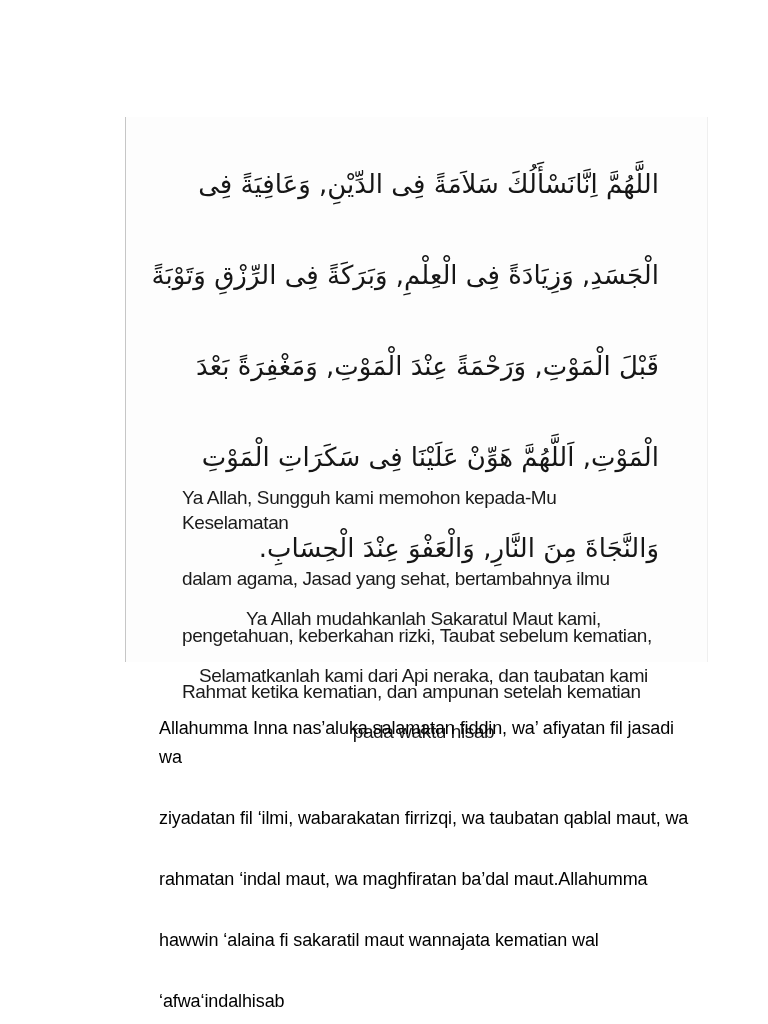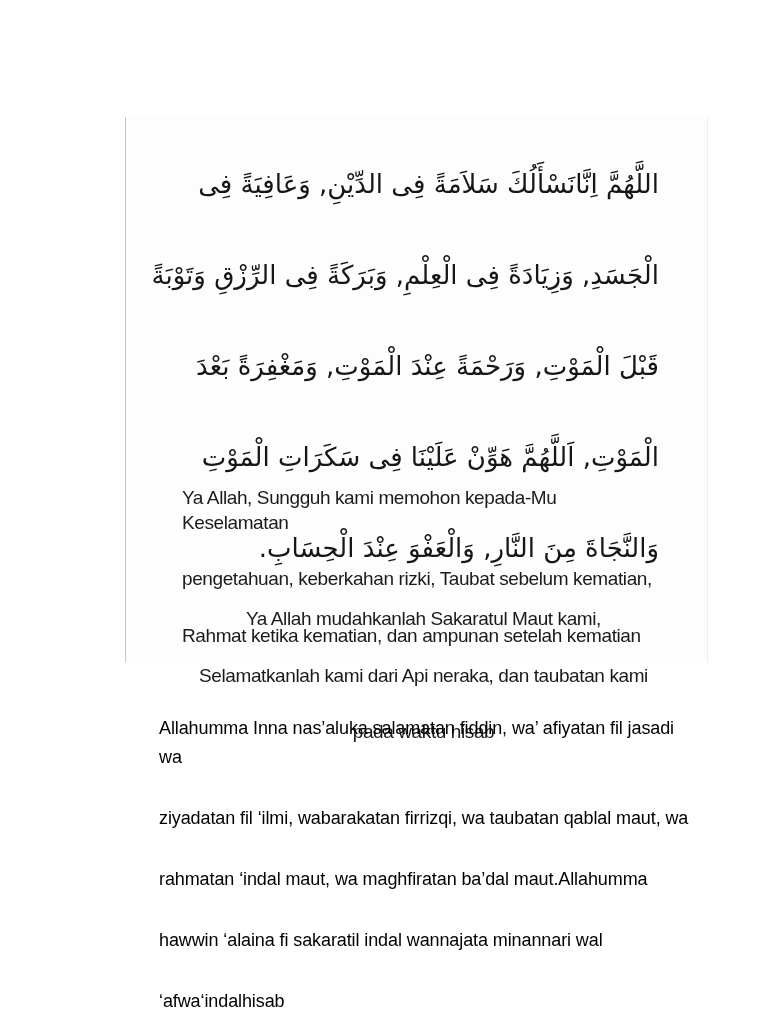--- a/index.html
+++ b/index.html
@@ -78,33 +78,34 @@
     <div class="arabic-block">
       <div class="ar-line">اللَّهُمَّ اِنَّانَسْأَلُكَ سَلاَمَةً فِى الدِّيْنِ, وَعَافِيَةً فِى</div>
       <div class="ar-line">الْجَسَدِ, وَزِيَادَةً فِى الْعِلْمِ, وَبَرَكَةً فِى الرِّزْقِ وَتَوْبَةً</div>
       <div class="ar-line">قَبْلَ الْمَوْتِ, وَرَحْمَةً عِنْدَ الْمَوْتِ, وَمَغْفِرَةً بَعْدَ</div>
       <div class="ar-line">الْمَوْتِ, اَللَّهُمَّ هَوِّنْ عَلَيْنَا فِى سَكَرَاتِ الْمَوْتِ</div>
       <div class="ar-line ar-last">وَالنَّجَاةَ مِنَ النَّارِ, وَالْعَفْوَ عِنْدَ الْحِسَابِ.</div>
     </div>
 
     <div class="trans-block trans-1">
       <div>Ya Allah, Sungguh kami memohon kepada-Mu Keselamatan</div>
+      <div>dalam agama, Jasad yang sehat, bertambahnya ilmu</div>
       <div>pengetahuan, keberkahan rizki, Taubat sebelum kematian,</div>
       <div>Rahmat ketika kematian, dan ampunan setelah kematian</div>
     </div>
 
     <div class="trans-block trans-2">
       <div>Ya Allah mudahkanlah Sakaratul Maut kami,</div>
       <div>Selamatkanlah kami dari Api neraka, dan taubatan kami</div>
       <div>pada waktu hisab</div>
     </div>
 
   </div>
 
   <div class="latin-block">
     <div>Allahumma Inna nas’aluka salamatan fiddin, wa’ afiyatan fil jasadi wa</div>
     <div>ziyadatan fil ‘ilmi, wabarakatan firrizqi, wa taubatan qablal maut, wa</div>
     <div>rahmatan ‘indal maut, wa maghfiratan ba’dal maut.Allahumma</div>
-    <div>hawwin ‘alaina fi sakaratil indal wannajata minannari wal</div>
+    <div>hawwin ‘alaina fi sakaratil maut wannajata kematian wal</div>
     <div>‘afwa‘indalhisab</div>
   </div>
 
 </div>
 
 </body></html>

